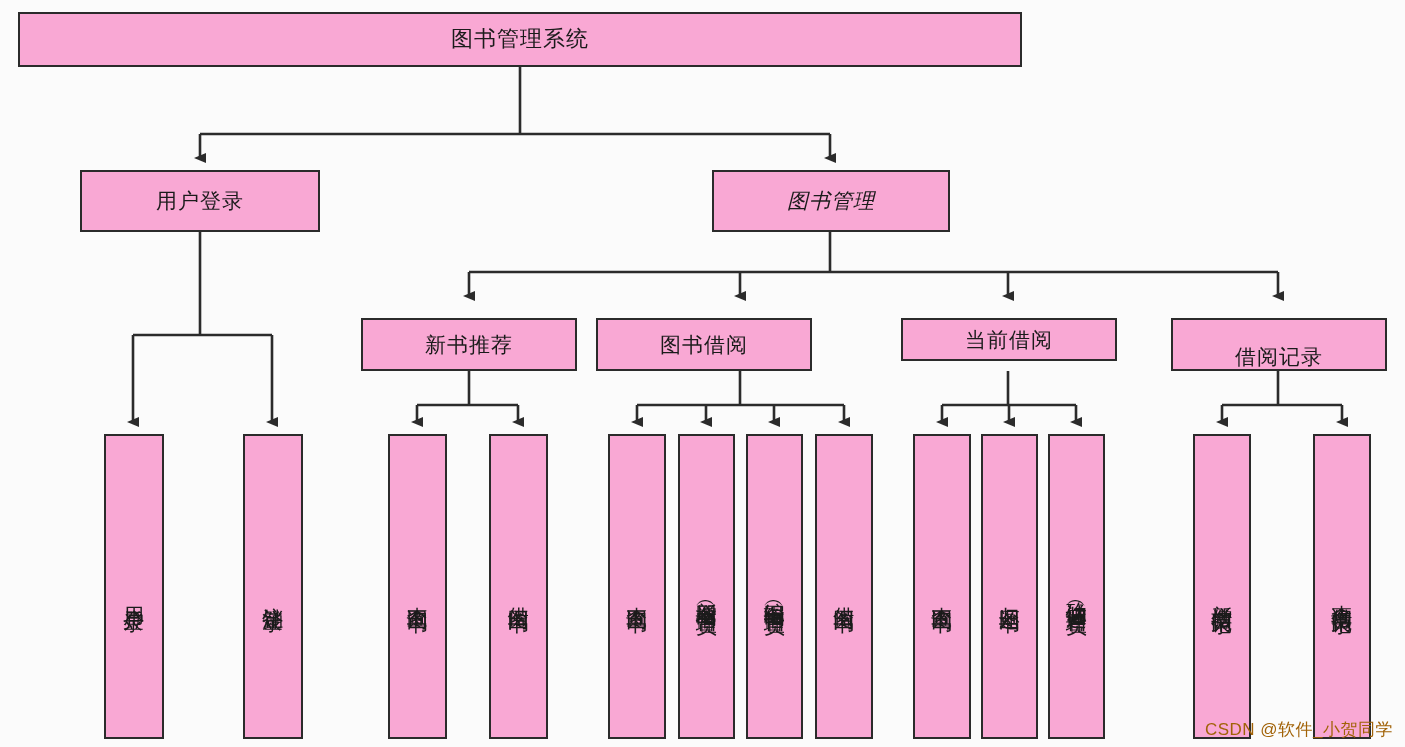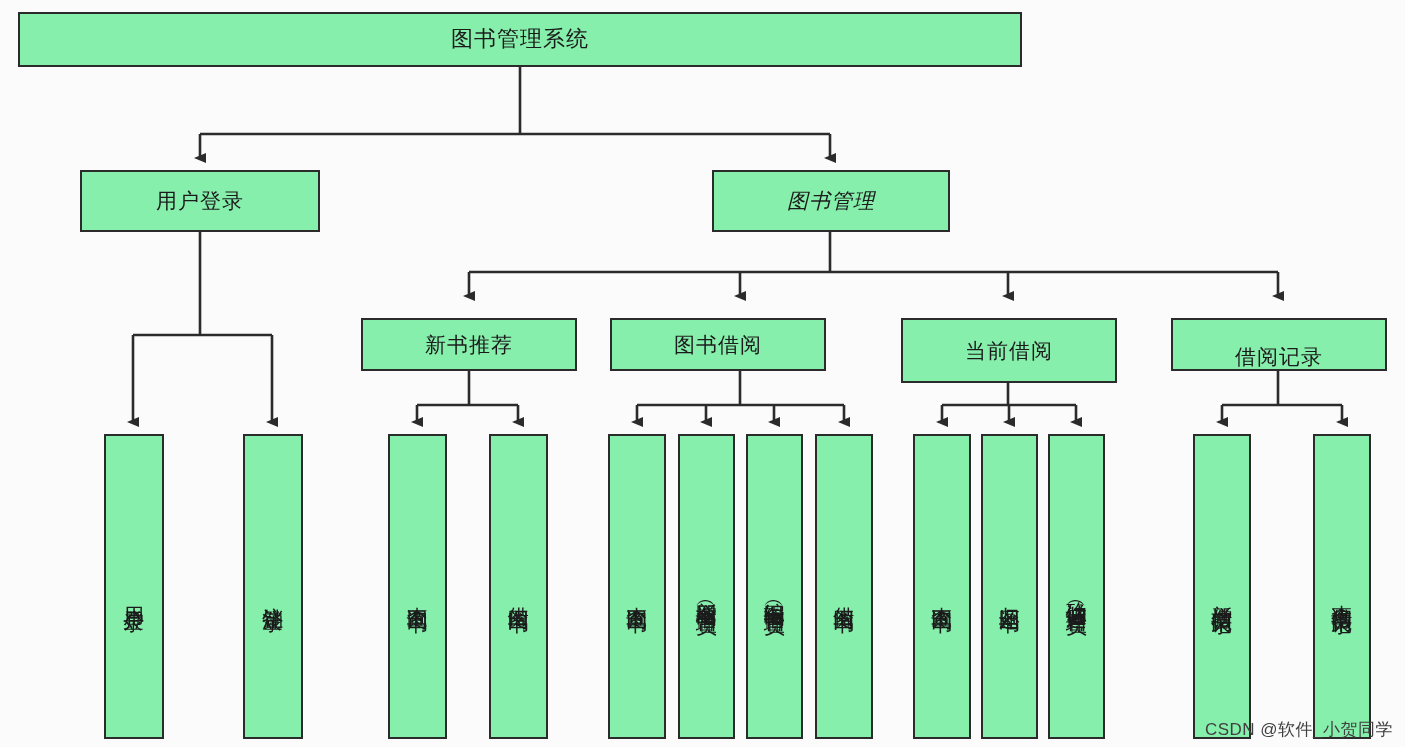--- a/index.html
+++ b/index.html
@@ -20,21 +20,21 @@
   svg.connectors {
     position: absolute;
     left: 0;
     top: 0;
     width: 1405px;
     height: 747px;
   }
   .node {
     position: absolute;
     box-sizing: border-box;
-    background: #86efac;
+    background: #f9a8d4;
     border: 2.5px solid #2b2b2b;
     display: flex;
     align-items: center;
     justify-content: center;
     color: #1b1b1b;
   }
   .node.horiz {
     font-size: 21px;
     letter-spacing: 1px;
     line-height: 1.2;
@@ -60,21 +60,21 @@
     display: flex;
     align-items: center;
     justify-content: center;
     width: 100%;
   }
   .watermark {
     position: absolute;
     right: 12px;
     bottom: 6px;
     font-size: 17px;
-    color: #404040;
+    color: #a16207;
     letter-spacing: 0.5px;
     white-space: nowrap;
     pointer-events: none;
   }
 </style>
 </head>
 <body>
 
 <div id="diagram-root">
 
@@ -135,24 +135,24 @@
   <div class="node horiz" style="left:80px; top:170px; width:240px; height:62px;">
     <span>用户登录</span>
   </div>
   <div class="node horiz" style="left:712px; top:170px; width:238px; height:62px;font-style:italic;">
     <span>图书管理</span>
   </div>
 
   <div class="node horiz" style="left:361px; top:318px; width:216px; height:53px;align-items:center;">
     <span>新书推荐</span>
   </div>
-  <div class="node horiz" style="left:610px; top:318px; width:216px; height:53px;">
+  <div class="node horiz" style="left:596px; top:318px; width:216px; height:53px;">
     <span>图书借阅</span>
   </div>
-  <div class="node horiz" style="left:901px; top:318px; width:216px; height:65px;">
+  <div class="node horiz" style="left:901px; top:318px; width:216px; height:43px;">
     <span>当前借阅</span>
   </div>
   <div class="node horiz" style="left:1171px; top:318px; width:216px; height:53px;align-items:flex-end;">
     <span>借阅记录</span>
   </div>
 
   <div class="node vert" style="left:104px; top:434px; width:60px; height:305px;">
     <span class="vert-wrap">
       <span class="vert-text">用户登录</span>
     </span>

